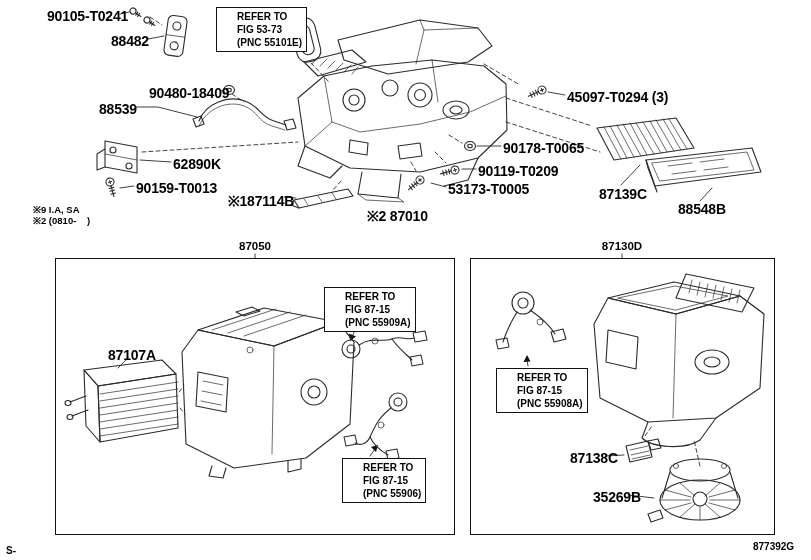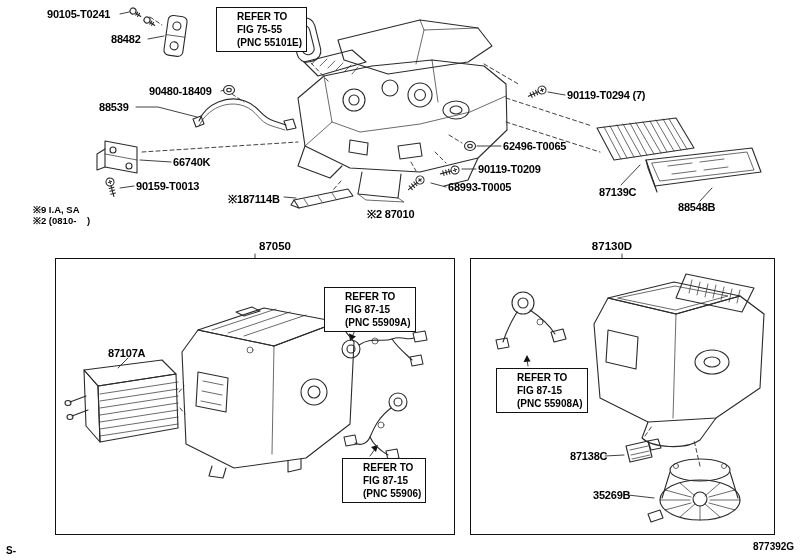--- a/index.html
+++ b/index.html
@@ -8,31 +8,31 @@
   .canvas { position:relative; width:811px; height:560px; background:#fff; overflow:hidden; }
   svg.art { position:absolute; left:0; top:0; }
   svg.art path, svg.art circle, svg.art ellipse, svg.art rect, svg.art line {
     stroke:#2b2b2b; fill:none; stroke-width:1.1; stroke-linecap:round; stroke-linejoin:round;
   }
   svg.art .thin  { stroke-width:0.7; }
   svg.art .dash  { stroke-dasharray:4 3; stroke-width:0.9; }
   svg.art .lead  { stroke-width:0.9; }
   svg.art .arrow { fill:#111; stroke:none; }
   .lbl {
-    position:absolute; font-size:11px; font-weight:bold; letter-spacing:-0.2px;
+    position:absolute; font-size:14px; font-weight:bold; letter-spacing:-0.2px;
     white-space:pre; color:#000;
   }
   .note { position:absolute; font-size:9.5px; font-weight:bold; white-space:pre; }
   .refer {
     position:absolute; border:1.2px solid #111; background:#fff;
     padding:2px 4px; font-size:10px; font-weight:bold; line-height:1.3; text-align:left;
   }
   .refer span { display:block; white-space:pre;padding-left:16px; }
   .section-box { position:absolute; border:1.3px solid #111; background:transparent; }
-  .sec-lbl { position:absolute; font-size:11.5px; font-weight:bold; transform:translateX(-50%);margin-left:20px; }
+  .sec-lbl { position:absolute; font-size:11.5px; font-weight:bold; transform:translateX(-50%); }
   .footer { position:absolute; font-size:10px; font-weight:bold; }
 </style>
 </head>
 <body>
 
 <div class="canvas">
 
   <svg class="art" width="811" height="560" viewBox="0 0 811 560">
     <defs>
       <g id="g-screw">
@@ -268,47 +268,47 @@
       <path class="lead" d="M628,495 L654,498"></path>
       <path class="lead" d="M255,254 L255,258"></path>
       <path class="lead" d="M622,254 L622,258"></path>
     </g>
   </svg>
 
   <div class="section-box" style="left:55px; top:258px; width:400px; height:277px"></div>
   <div class="section-box" style="left:470px; top:258px; width:305px; height:277px"></div>
 
   <div class="sec-lbl" style="left:255px; top:240px">87050</div>
-  <div class="sec-lbl" style="left:592px; top:240px">87130D</div>
+  <div class="sec-lbl" style="left:622px; top:240px">87130D</div>
   <div class="lbl" style="left:367px; top:206px">※2 87010</div>
 
   <div class="note" style="left:33px; top:203px">※9 I.A, SA</div>
   <div class="note" style="left:33px; top:214px">※2 (0810-    )</div>
 
   <div class="lbl" style="left:47px;  top:8px">90105-T0241</div>
   <div class="lbl" style="left:111px; top:33px">88482</div>
   <div class="lbl" style="left:149px; top:85px">90480-18409</div>
   <div class="lbl" style="left:99px;  top:101px">88539</div>
-  <div class="lbl" style="left:173px; top:156px">66740K</div>
+  <div class="lbl" style="left:173px; top:156px">62890K</div>
   <div class="lbl" style="left:136px; top:180px">90159-T0013</div>
-  <div class="lbl" style="left:567px; top:89px">90119-T0294 (7)</div>
-  <div class="lbl" style="left:503px; top:140px">62496-T0065</div>
+  <div class="lbl" style="left:567px; top:89px">45097-T0294 (3)</div>
+  <div class="lbl" style="left:503px; top:140px">90178-T0065</div>
   <div class="lbl" style="left:478px; top:163px">90119-T0209</div>
-  <div class="lbl" style="left:448px; top:181px">68993-T0005</div>
+  <div class="lbl" style="left:448px; top:181px">53173-T0005</div>
   <div class="lbl" style="left:228px; top:191px">※187114B</div>
   <div class="lbl" style="left:599px; top:186px">87139C</div>
   <div class="lbl" style="left:678px; top:201px">88548B</div>
 
   <div class="lbl" style="left:108px; top:347px">87107A</div>
   <div class="lbl" style="left:570px; top:450px">87138C</div>
   <div class="lbl" style="left:593px; top:489px">35269B</div>
 
   <div class="refer" style="left:216px; top:7px">
     <span>REFER TO</span>
-    <span>FIG 75-55</span>
+    <span>FIG 53-73</span>
     <span>(PNC 55101E)</span>
   </div>
   <div class="refer" style="left:324px; top:287px">
     <span>REFER TO</span>
     <span>FIG 87-15</span>
     <span>(PNC 55909A)</span>
   </div>
   <div class="refer" style="left:342px; top:458px">
     <span>REFER TO</span>
     <span>FIG 87-15</span>

